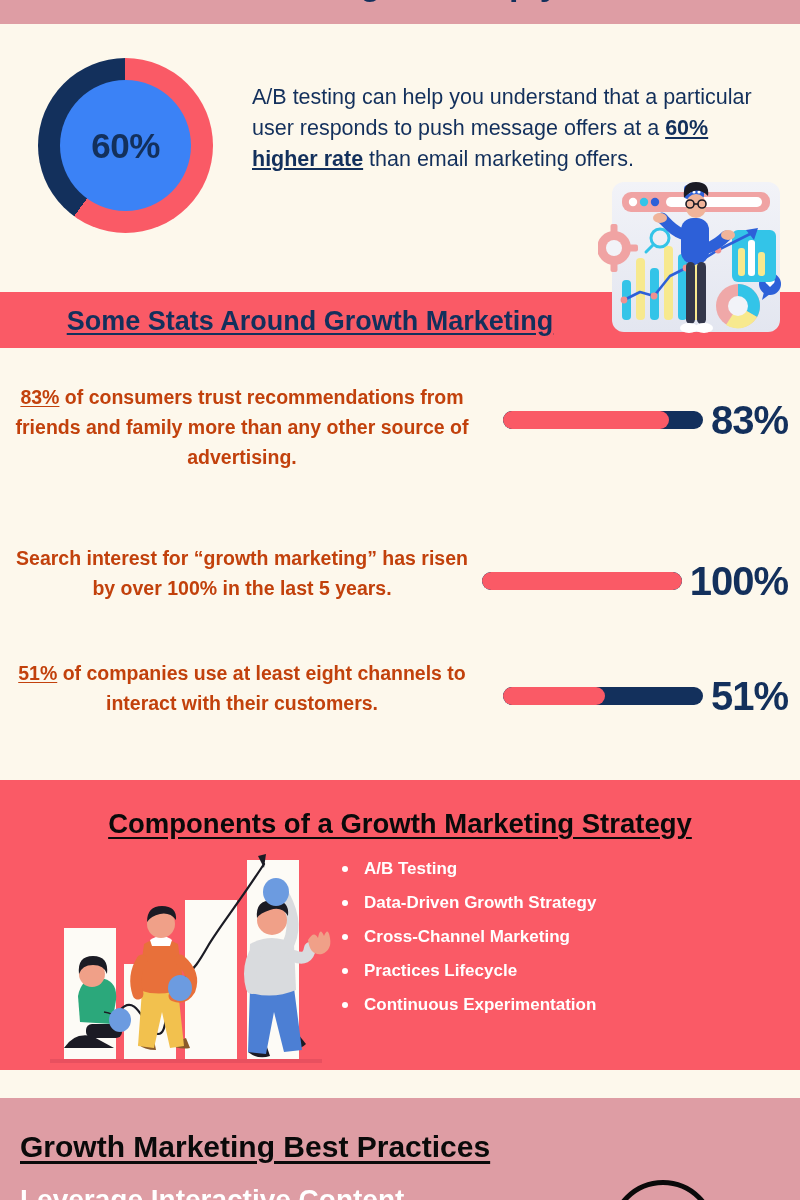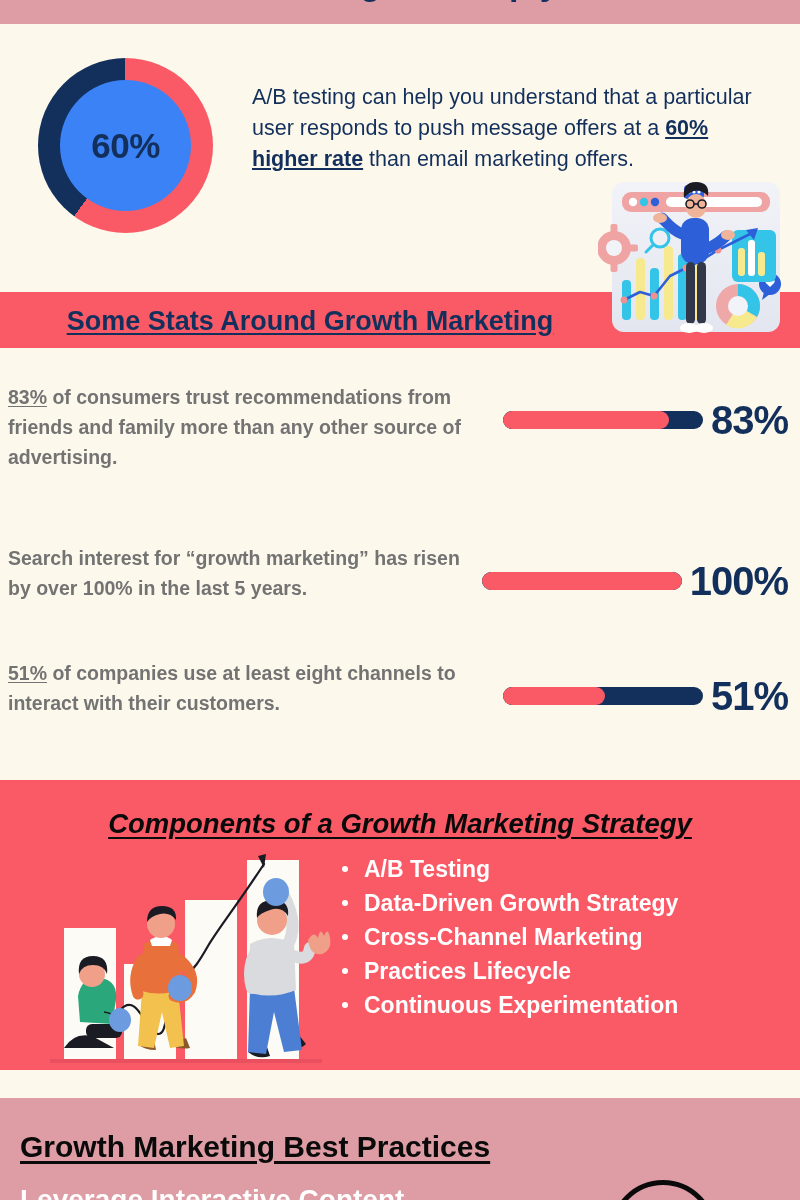--- a/index.html
+++ b/index.html
@@ -129,25 +129,25 @@
 
   .stat-row { position: absolute; left: 0; width: 800px; }
   .stat-row.r0 { top: 34px; height: 120px; }
   .stat-row.r1 { top: 195px; height: 120px; }
   .stat-row.r2 { top: 310px; height: 120px; }
 
   .stat-text {
     position: absolute;
     left: 8px; top: 0;
     width: 468px;
-    text-align: left;
+    text-align: center;
     font-size: 19.5px;
     line-height: 30px;
     font-weight: 600;
-    color: #737373;
+    color: #c2410c;
   }
   .stat-text u {
     font-weight: bold;
     text-decoration: underline;
     text-underline-offset: 2px;
   }
   .stat-text b { font-weight: bold; text-decoration: none; }
 
   .meter {
     position: absolute;
@@ -190,37 +190,36 @@
   .comp-title {
     position: absolute;
     left: 0; top: 28px;
     width: 800px;
     text-align: center;
     font-size: 27.5px;
     font-weight: bold;
     color: #0A0A0A;
     text-decoration: underline;
     text-underline-offset: 4px;
-    font-style: italic;
   }
   .comp-illo {
     position: absolute;
     left: 42px; top: 68px;
     width: 290px; height: 220px;
   }
   .comp-list {
     position: absolute;
     left: 338px; top: 72px;
     width: 450px;
     list-style: none;
   }
   .comp-list li {
     position: relative;
     padding-left: 26px;
-    font-size: 23px;
+    font-size: 17px;
     line-height: 34px;
     font-weight: bold;
     color: #FFFFFF;
   }
   .comp-list li::before {
     content: "";
     position: absolute;
     left: 4px; top: 14px;
     width: 6px; height: 6px;
     border-radius: 50%;

